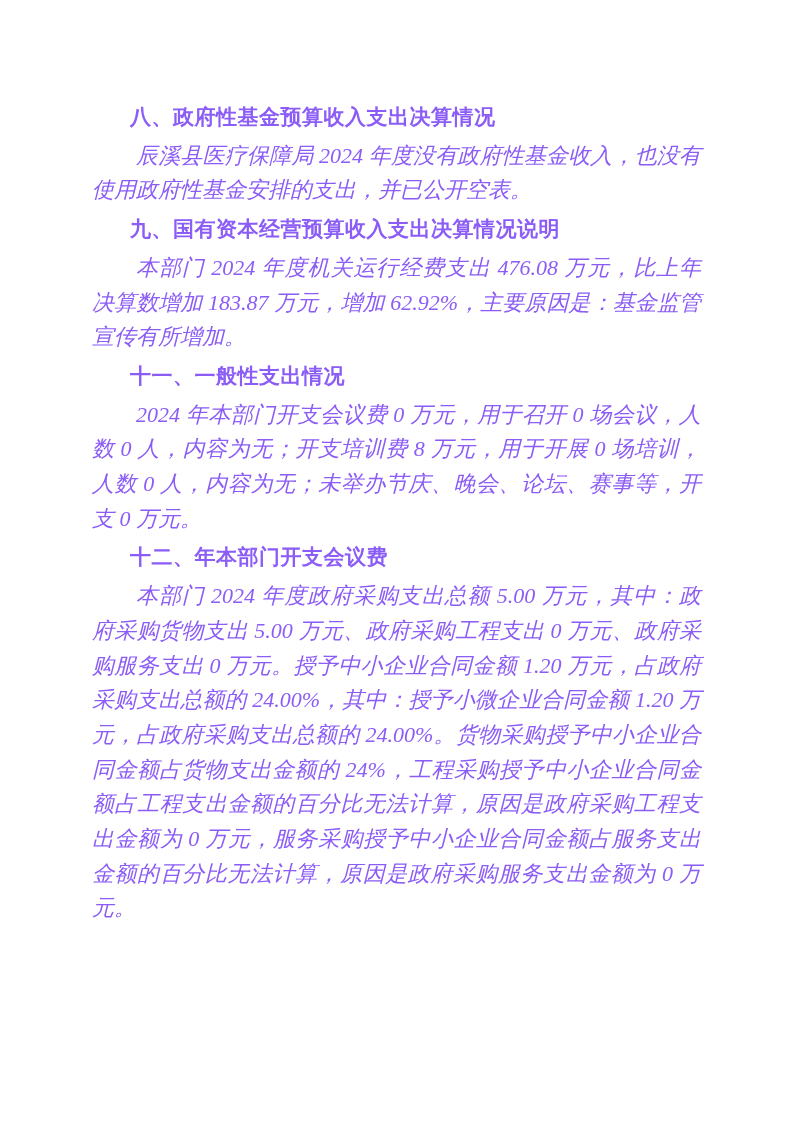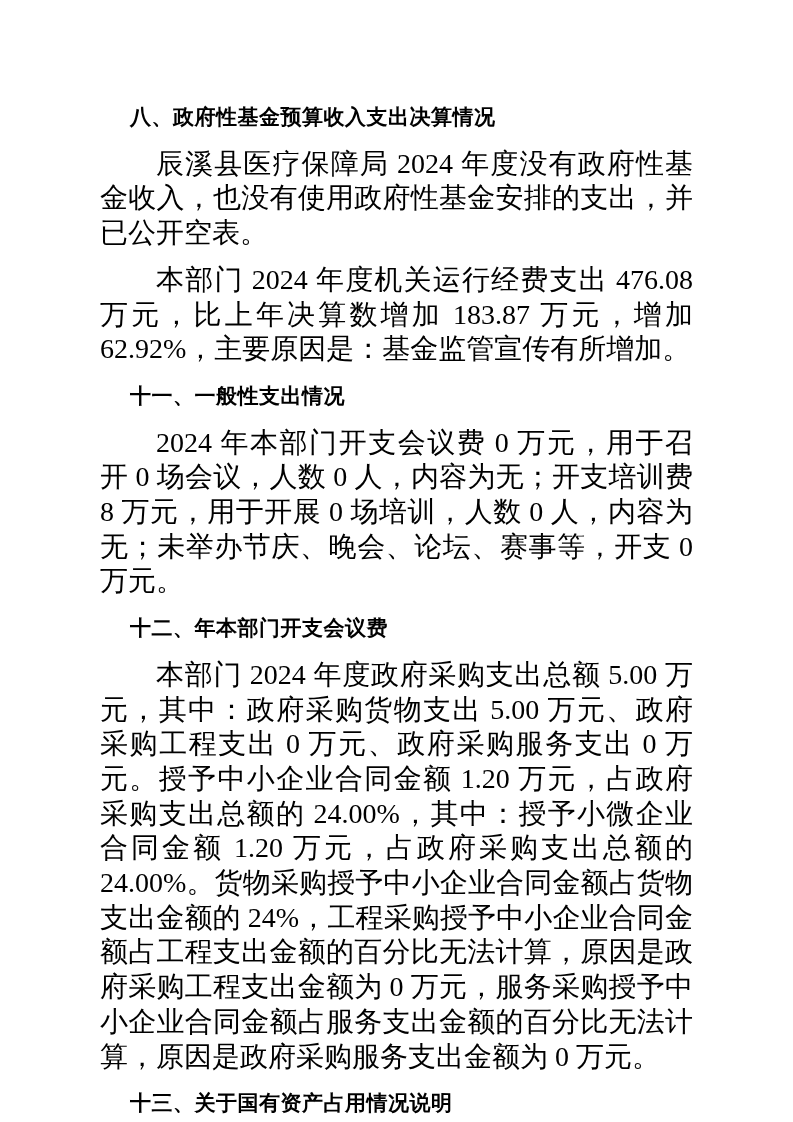--- a/index.html
+++ b/index.html
@@ -6,69 +6,70 @@
     margin: 0;
     padding: 0;
     background: #e9e9e9;
   }
   .page {
     position: relative;
     width: 793px;
     height: 1122px;
     margin: 0 auto;
     background: #ffffff;
-    color: #000000;
+    color: #8b5cf6;
     box-sizing: border-box;
     padding: 100px 88px 0 88px;
     overflow: hidden;
   }
   .section { margin: 0; }
   .section-heading {
     font-family: "Liberation Sans", "DejaVu Sans", sans-serif;
     font-weight: bold;
     font-size: 21px;
     line-height: 34.7px;
     margin: 0;
     text-indent: 2em;
     letter-spacing: 0.5px;
     white-space: nowrap;
   }
   .paragraph {
     font-family: "Liberation Serif", "DejaVu Serif", serif;
-    font-size: 28px;
+    font-size: 22px;
     line-height: 34.7px;
-    margin: 12px;
+    margin: 4px;
     text-indent: 2em;
     text-align: justify;
+    font-style: italic;
   }
 </style>
 </head>
 <body>
 
 <div class="page">
 
   <div class="section">
     <h2 class="section-heading">八、政府性基金预算收入支出决算情况</h2>
     <p class="paragraph">辰溪县医疗保障局 2024 年度没有政府性基金收入，也没有使用政府性基金安排的支出，并已公开空表。</p>
   </div>
 
   <div class="section">
+    <h2 class="section-heading">九、国有资本经营预算收入支出决算情况说明</h2>
   </div>
 
   <div class="section">
     <p class="paragraph">本部门 2024 年度机关运行经费支出 476.08 万元，比上年决算数增加 183.87 万元，增加 62.92%，主要原因是：基金监管宣传有所增加。</p>
   </div>
 
   <div class="section">
     <h2 class="section-heading">十一、一般性支出情况</h2>
     <p class="paragraph">2024 年本部门开支会议费 0 万元，用于召开 0 场会议，人数 0 人，内容为无；开支培训费 8 万元，用于开展 0 场培训，人数 0 人，内容为无；未举办节庆、晚会、论坛、赛事等，开支 0 万元。</p>
   </div>
 
   <div class="section">
     <h2 class="section-heading">十二、年本部门开支会议费</h2>
     <p class="paragraph">本部门 2024 年度政府采购支出总额 5.00 万元，其中：政府采购货物支出 5.00 万元、政府采购工程支出 0 万元、政府采购服务支出 0 万元。授予中小企业合同金额 1.20 万元，占政府采购支出总额的 24.00%，其中：授予小微企业合同金额 1.20 万元，占政府采购支出总额的 24.00%。货物采购授予中小企业合同金额占货物支出金额的 24%，工程采购授予中小企业合同金额占工程支出金额的百分比无法计算，原因是政府采购工程支出金额为 0 万元，服务采购授予中小企业合同金额占服务支出金额的百分比无法计算，原因是政府采购服务支出金额为 0 万元。</p>
   </div>
 
   <div class="section">
-    <h2 class="section-heading">十三、关于国有资产占用情况说明</h2>
   </div>
 
 </div>
 
 </body></html>

